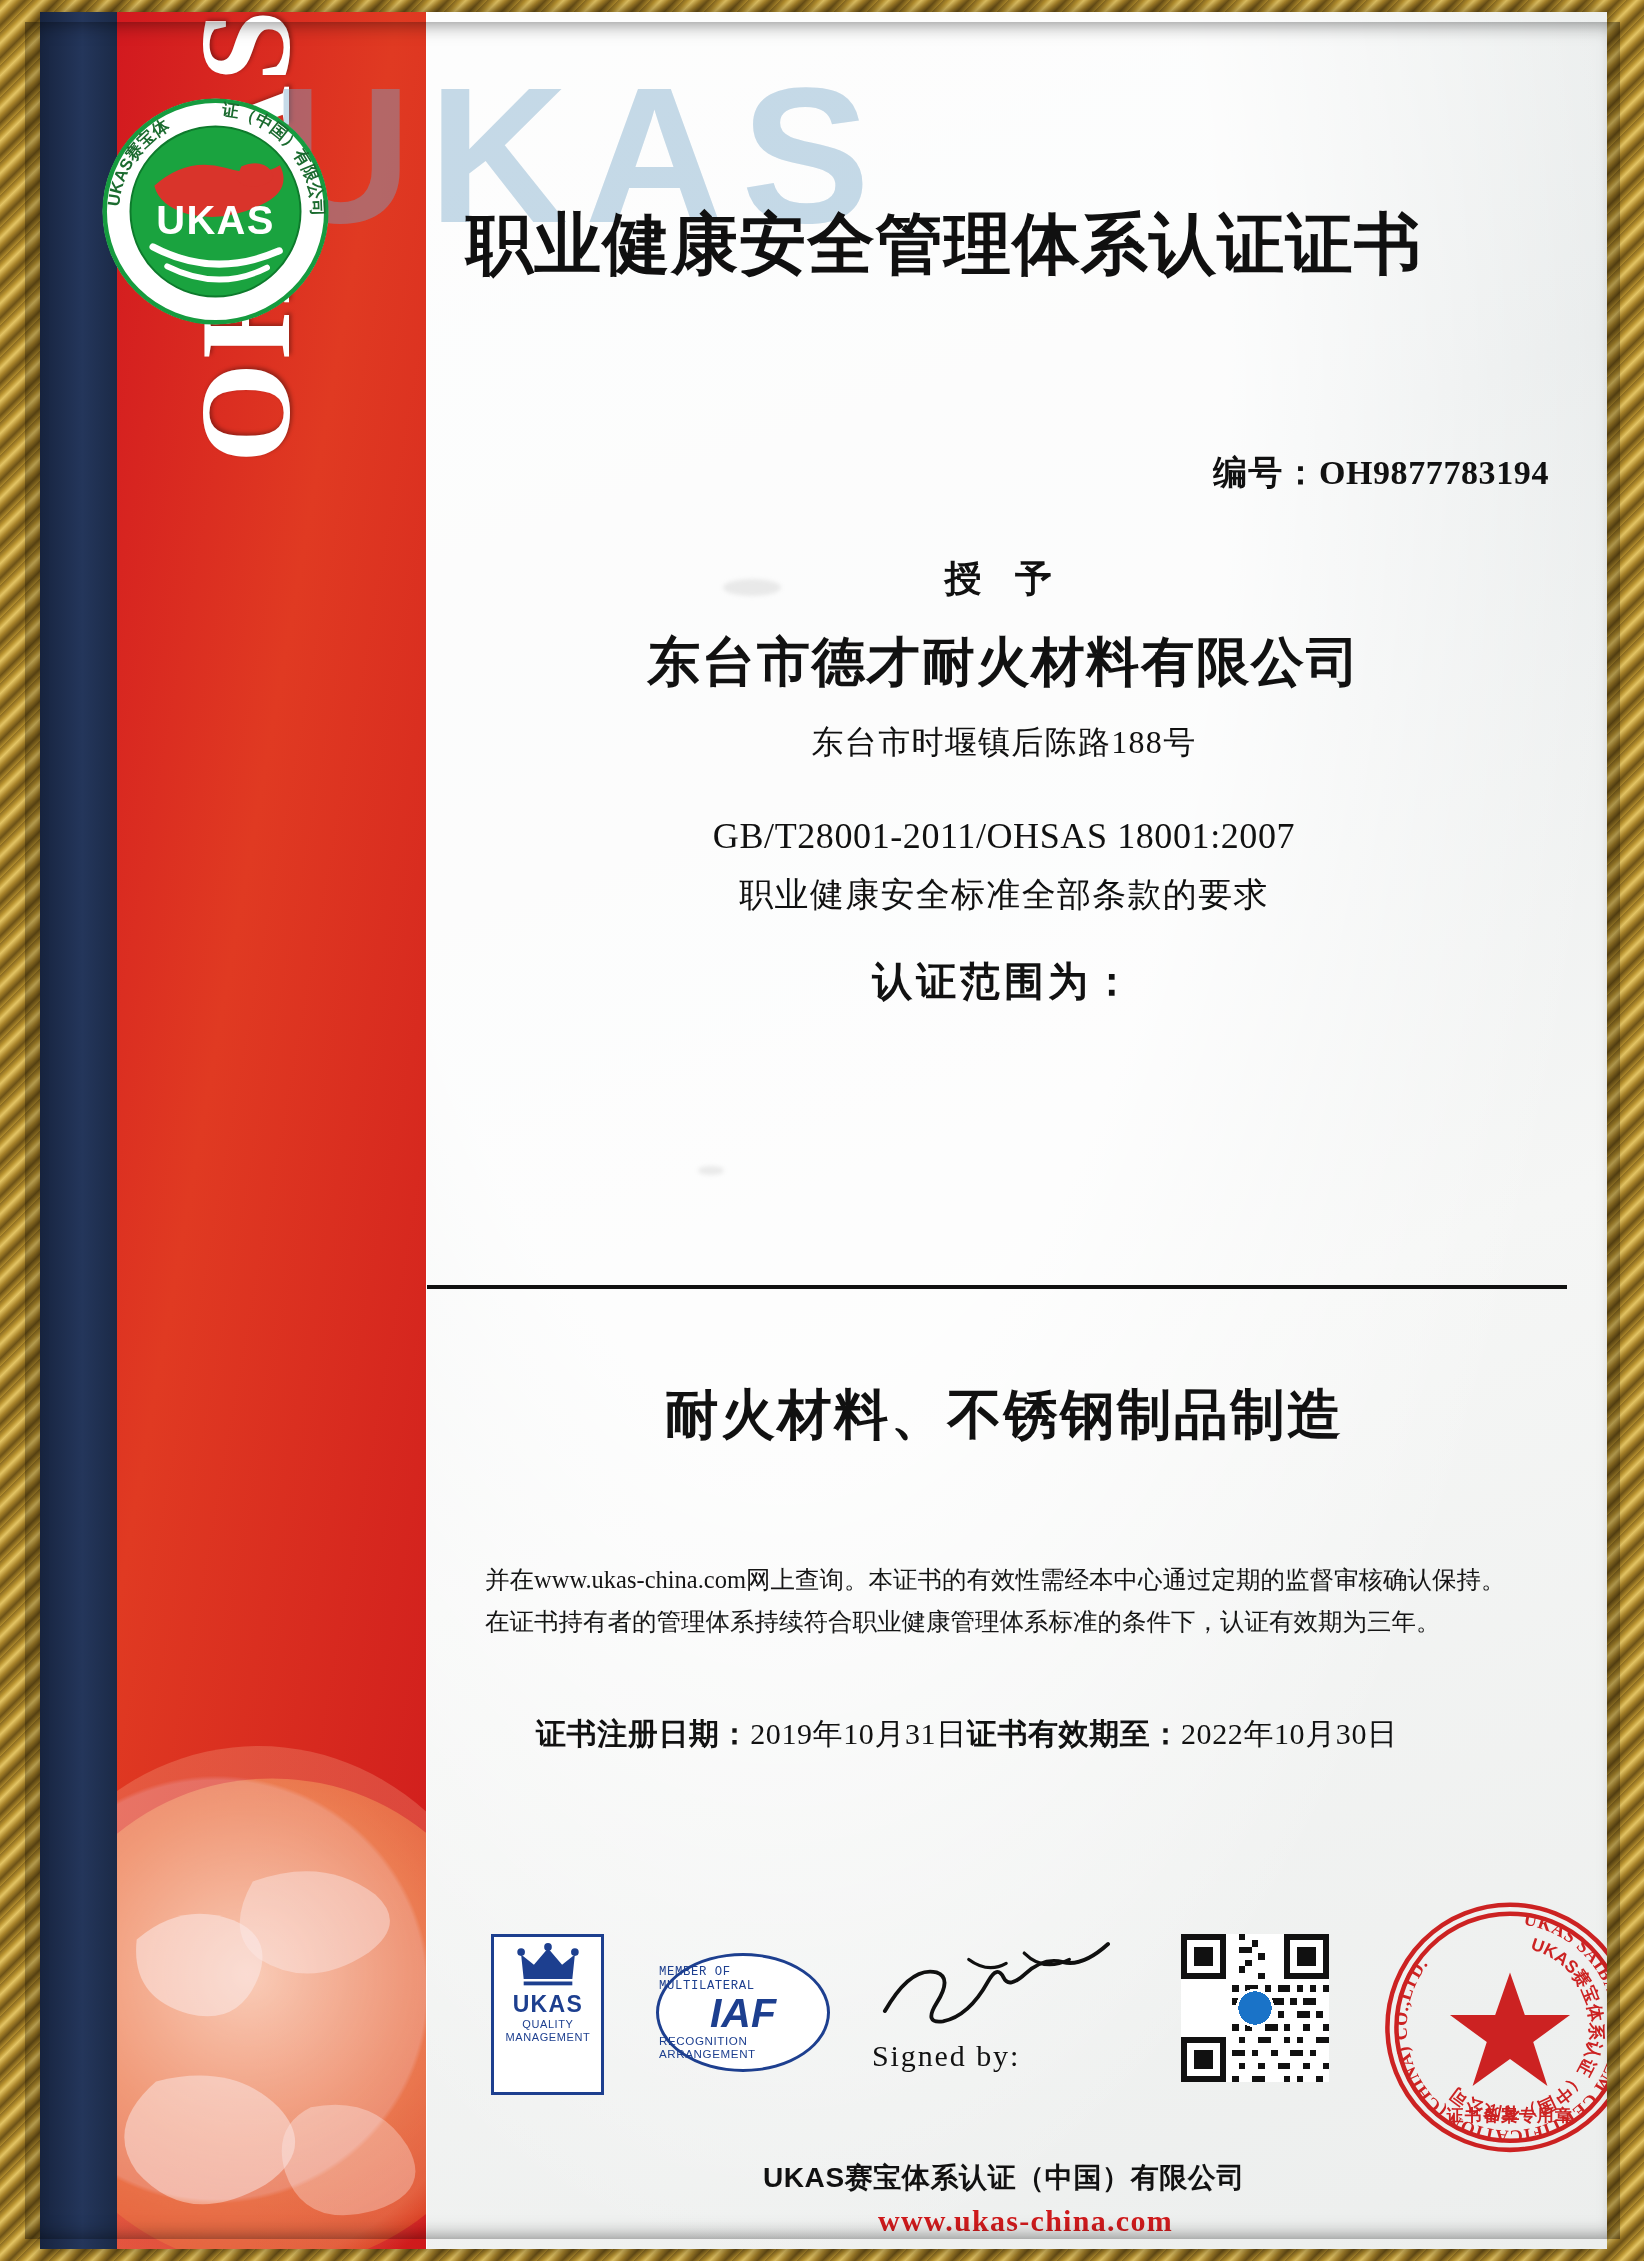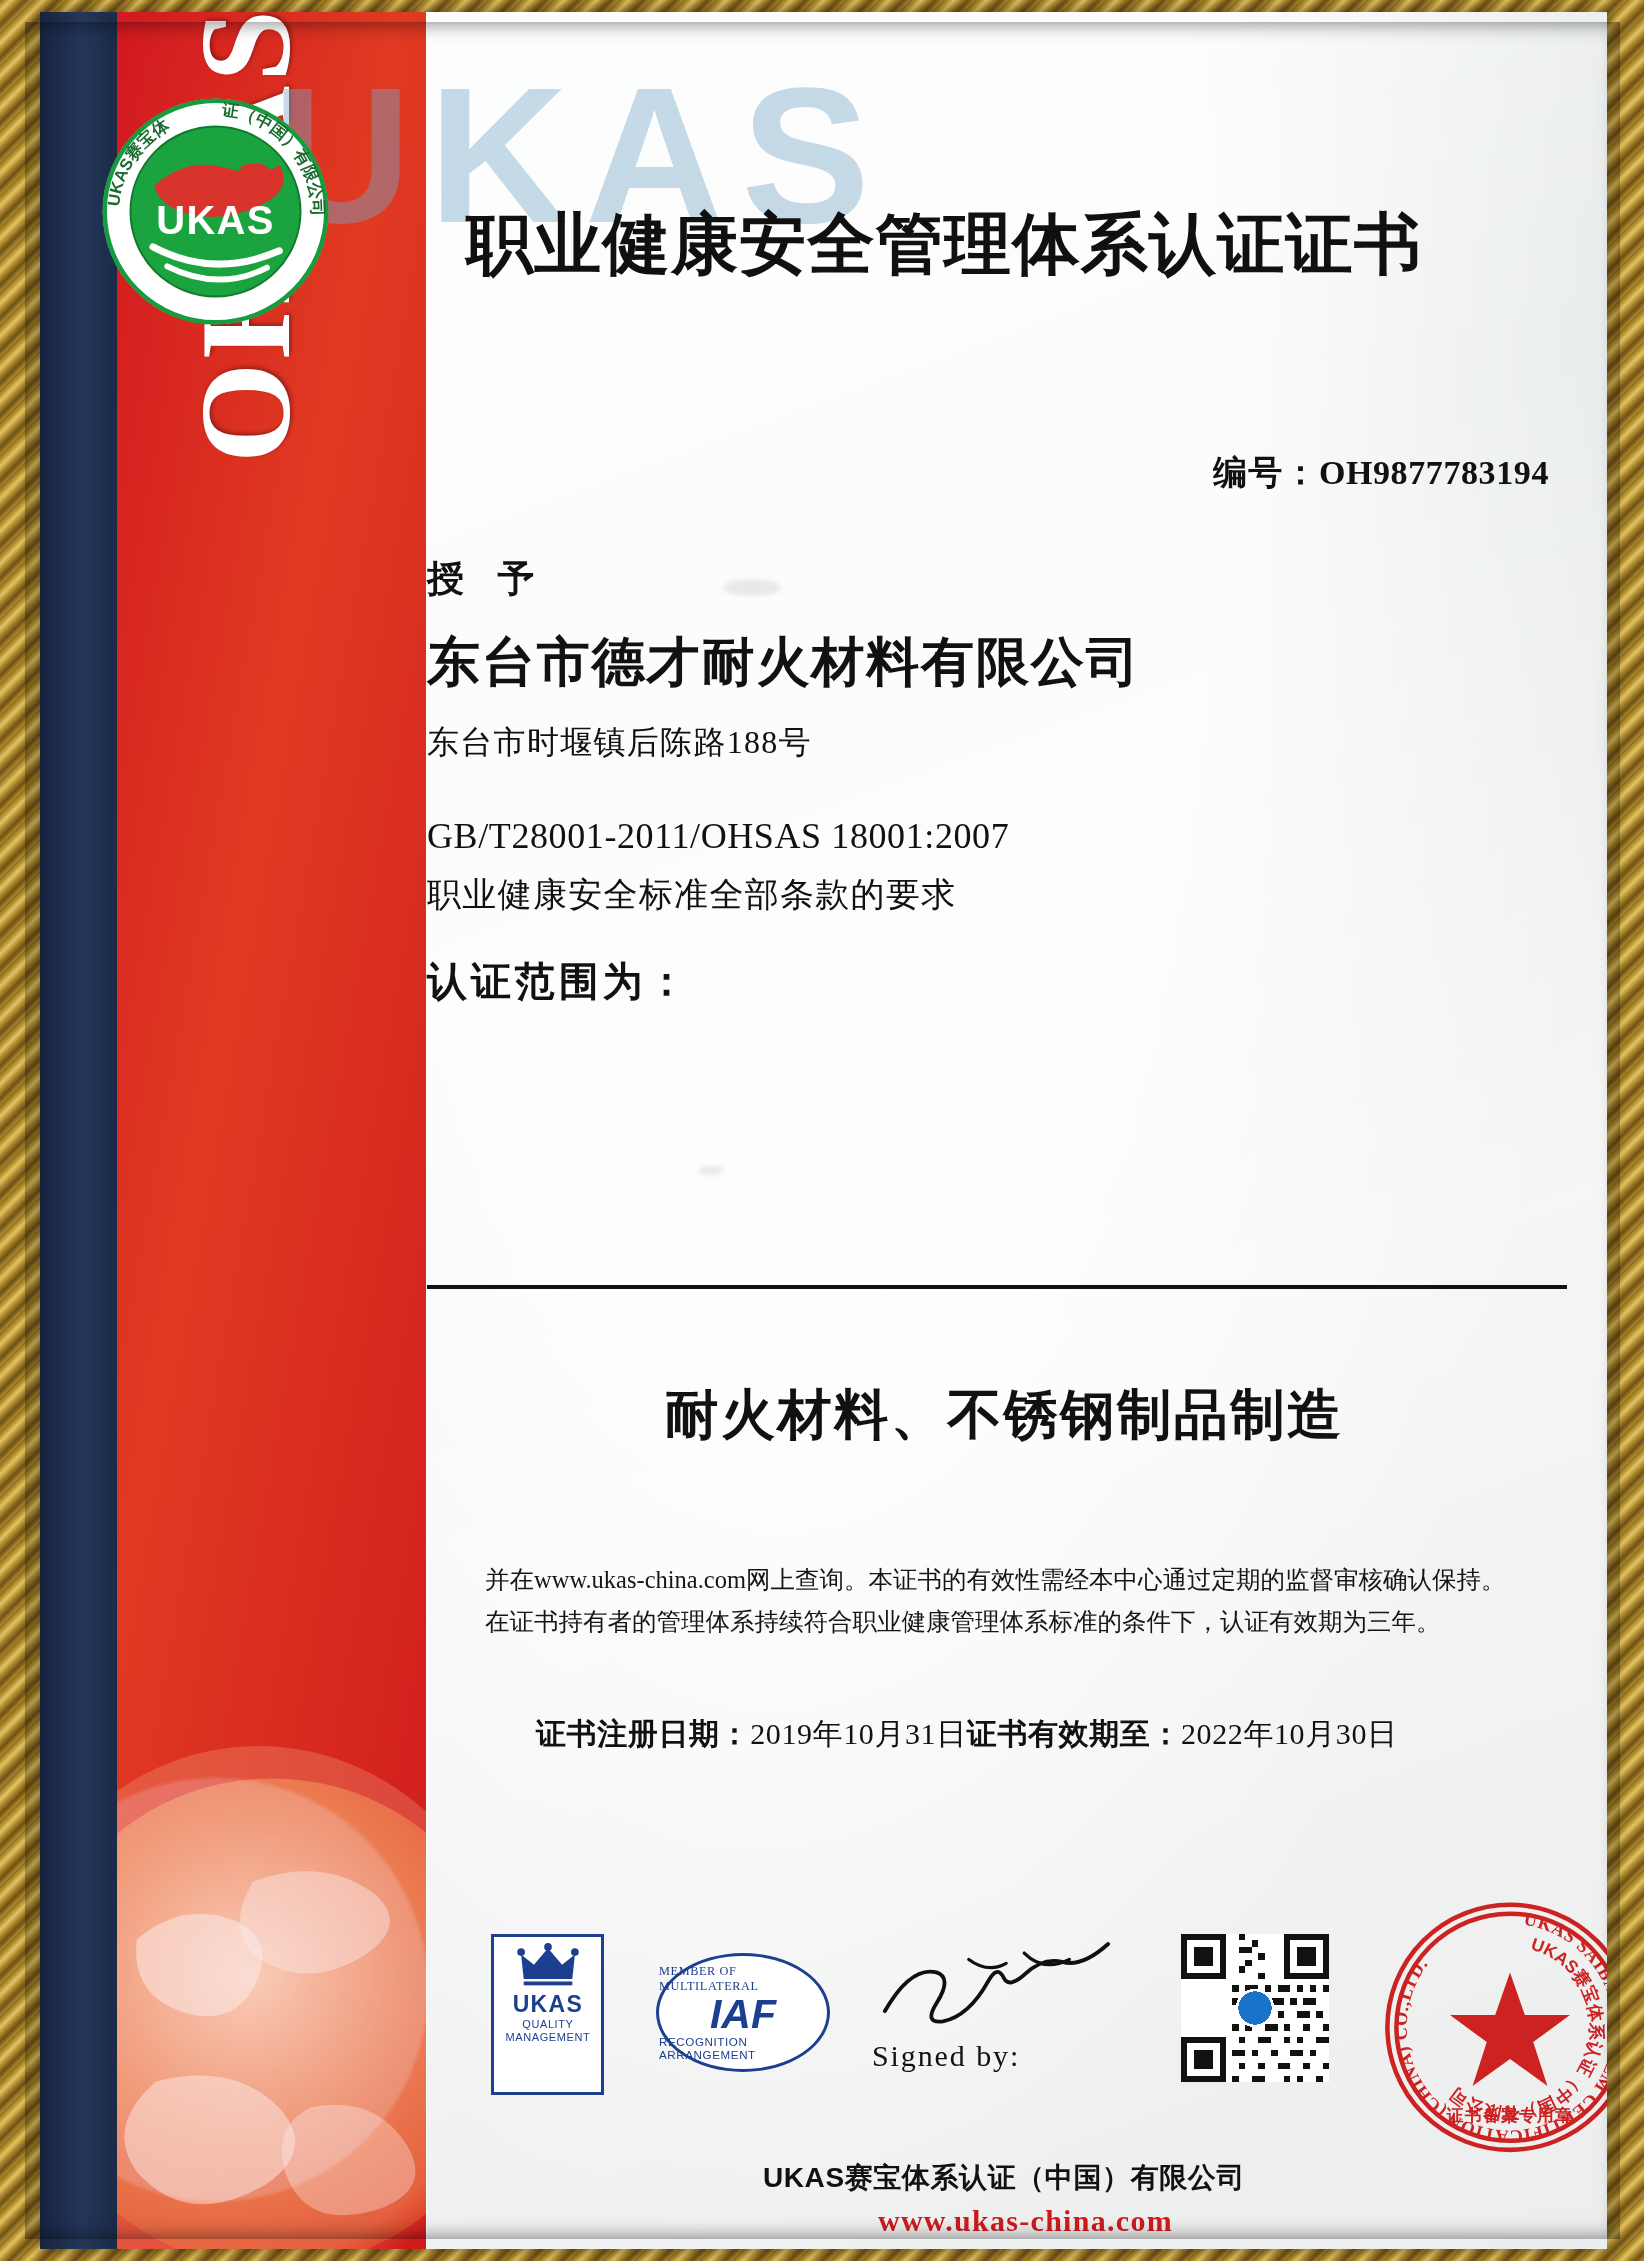--- a/index.html
+++ b/index.html
@@ -148,20 +148,21 @@
     color: #111;
     letter-spacing: 0.6px;
   }
   .cert-no .lbl { letter-spacing: 1.3px; }
 
   .center-col {
     position: absolute;
     left: 387px;
     right: 26px;
     top: 542px;
+    text-align: center;
     color: #111;
   }
   .grant {
     font-family: "Liberation Sans", sans-serif;
     font-weight: bold;
     font-size: 37px;
     letter-spacing: 11.6px;
     margin-bottom: 23px;
   }
   .company {
@@ -296,21 +297,21 @@
     width: 168px; height: 113px;
     border-radius: 50%;
     border: 3.2px solid #1d3f8f;
     background: #fff;
     display: flex;
     flex-direction: column;
     align-items: center;
     justify-content: center;
   }
   .iaf .m-top {
-    font-family: Liberation Serif, serif;
+    font-family: Liberation Mono, monospace;
     font-size: 12.3px;
     color: #1d3f8f;
     letter-spacing: 0.6px;
   }
   .iaf .m-main {
     font-family: "Liberation Sans", sans-serif;
     font-weight: bold;
     font-style: italic;
     font-size: 41px;
     color: #1d3f8f;

